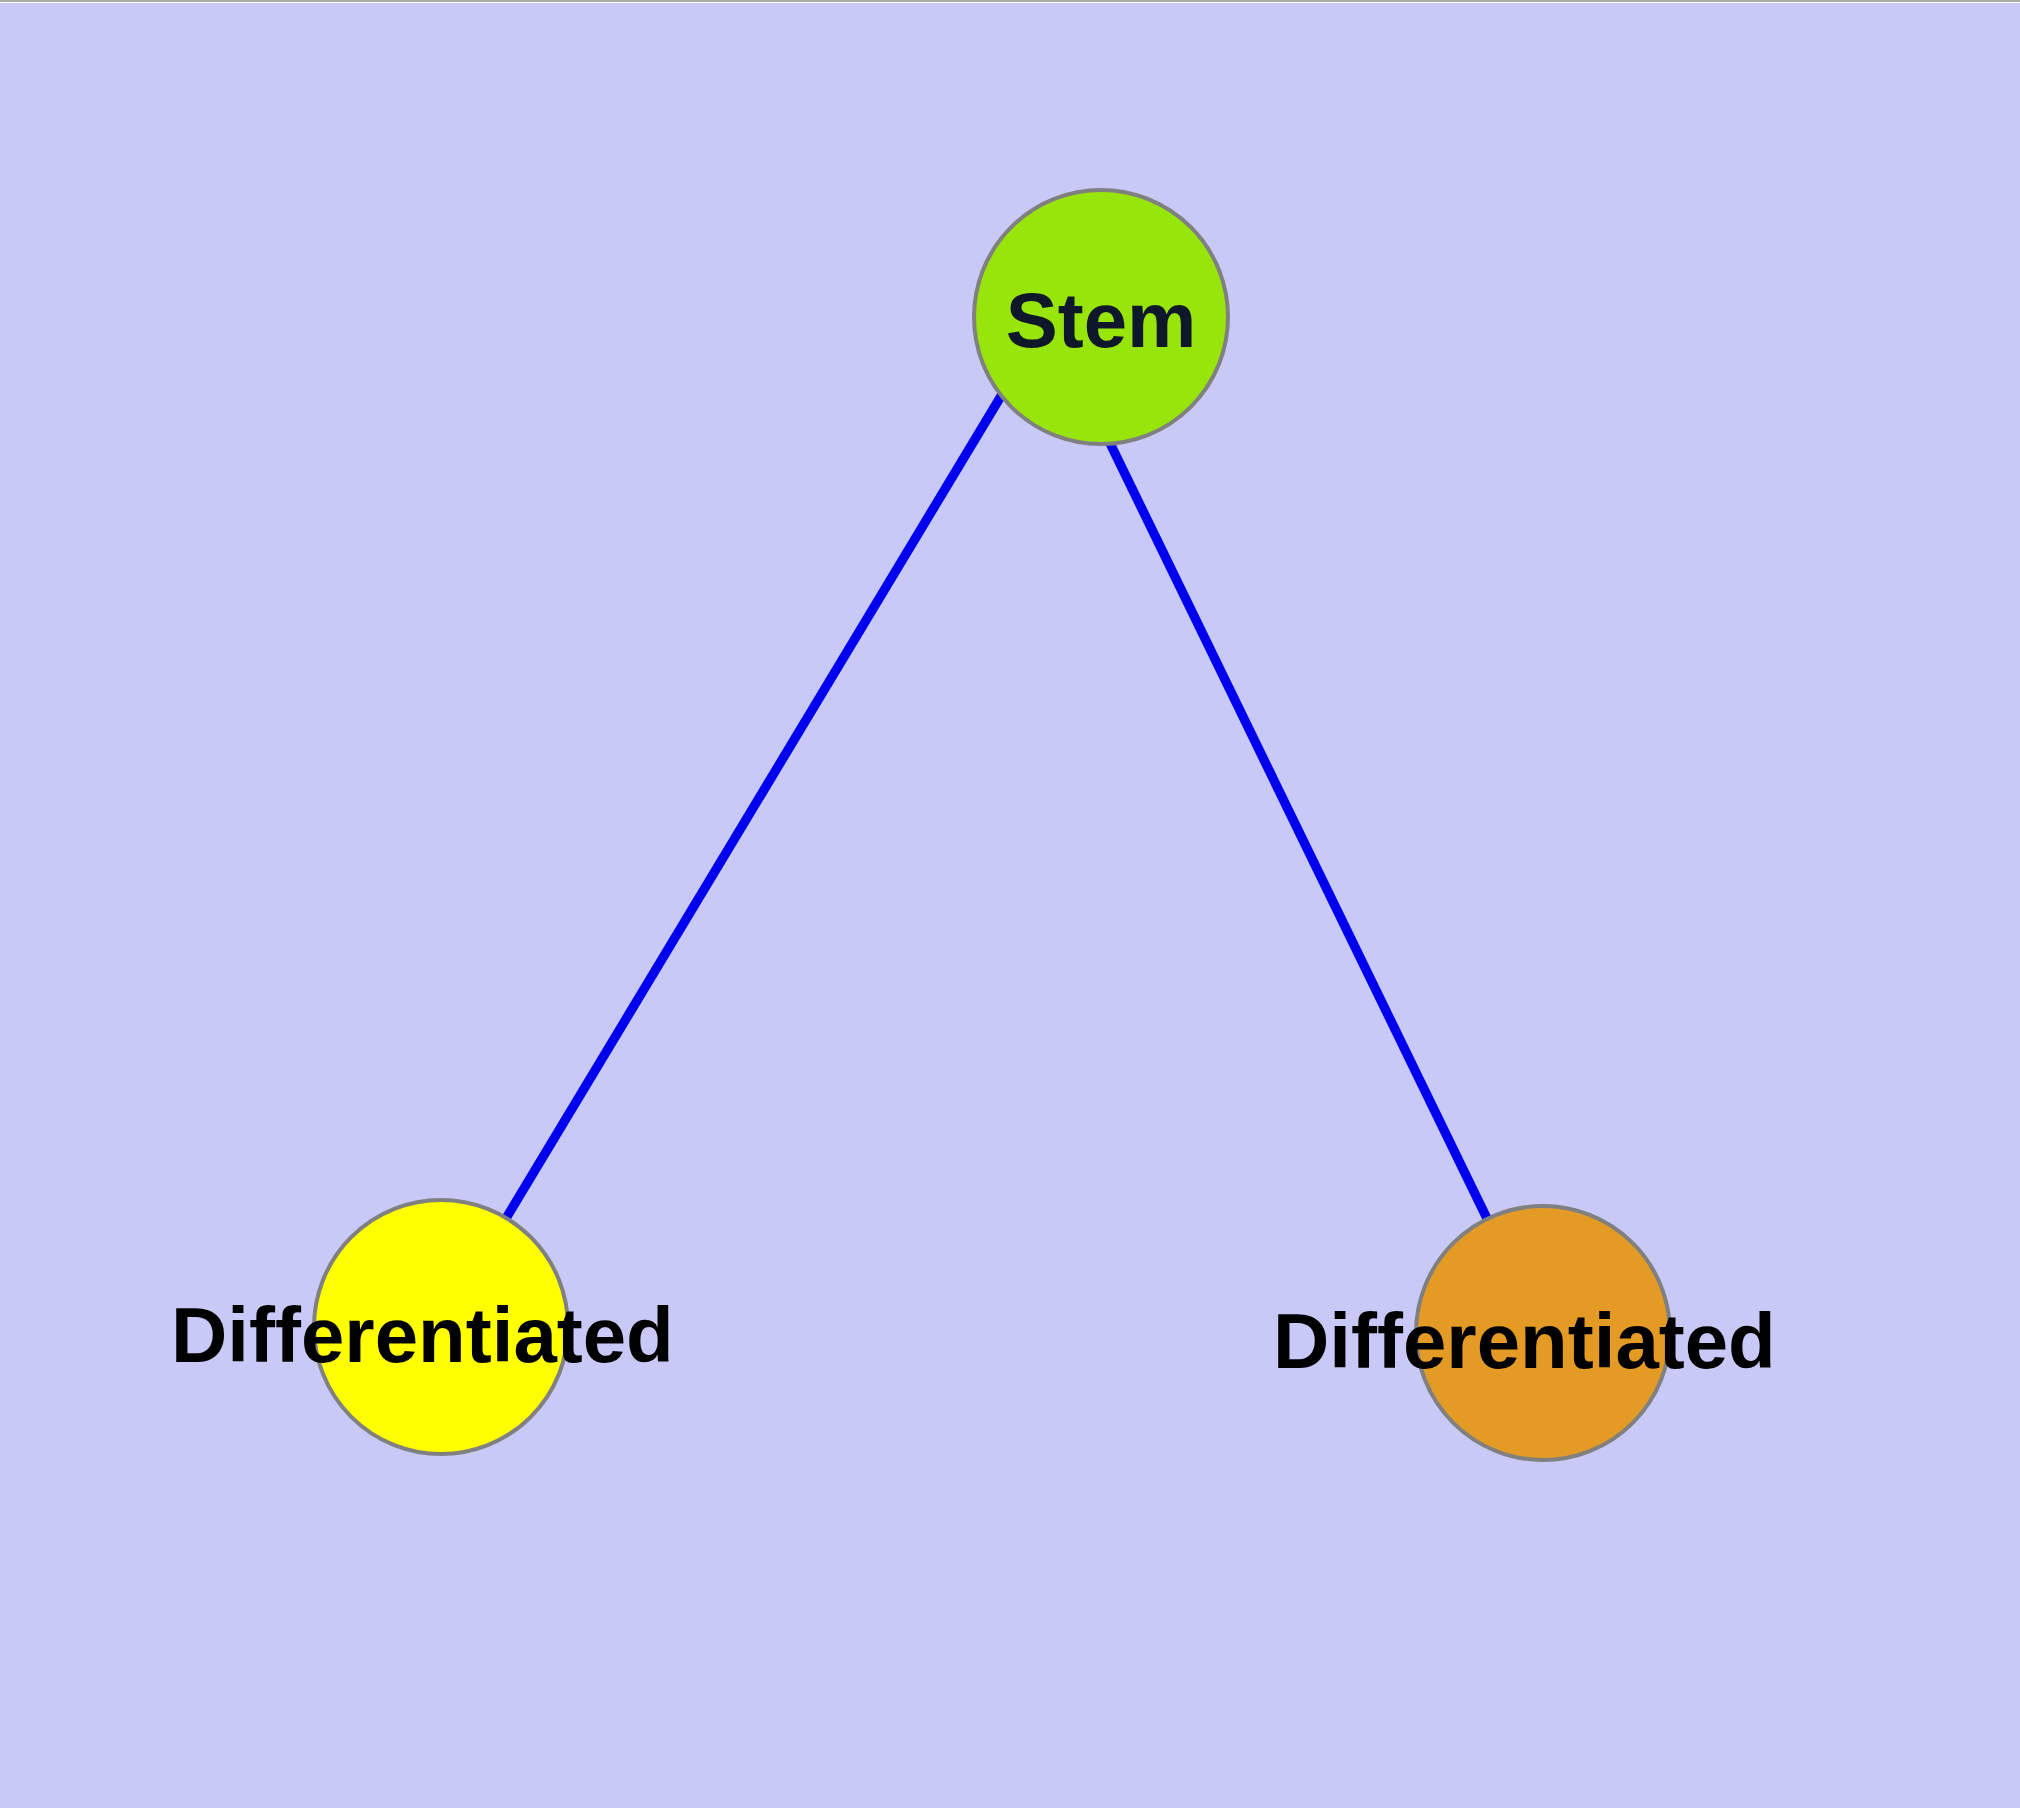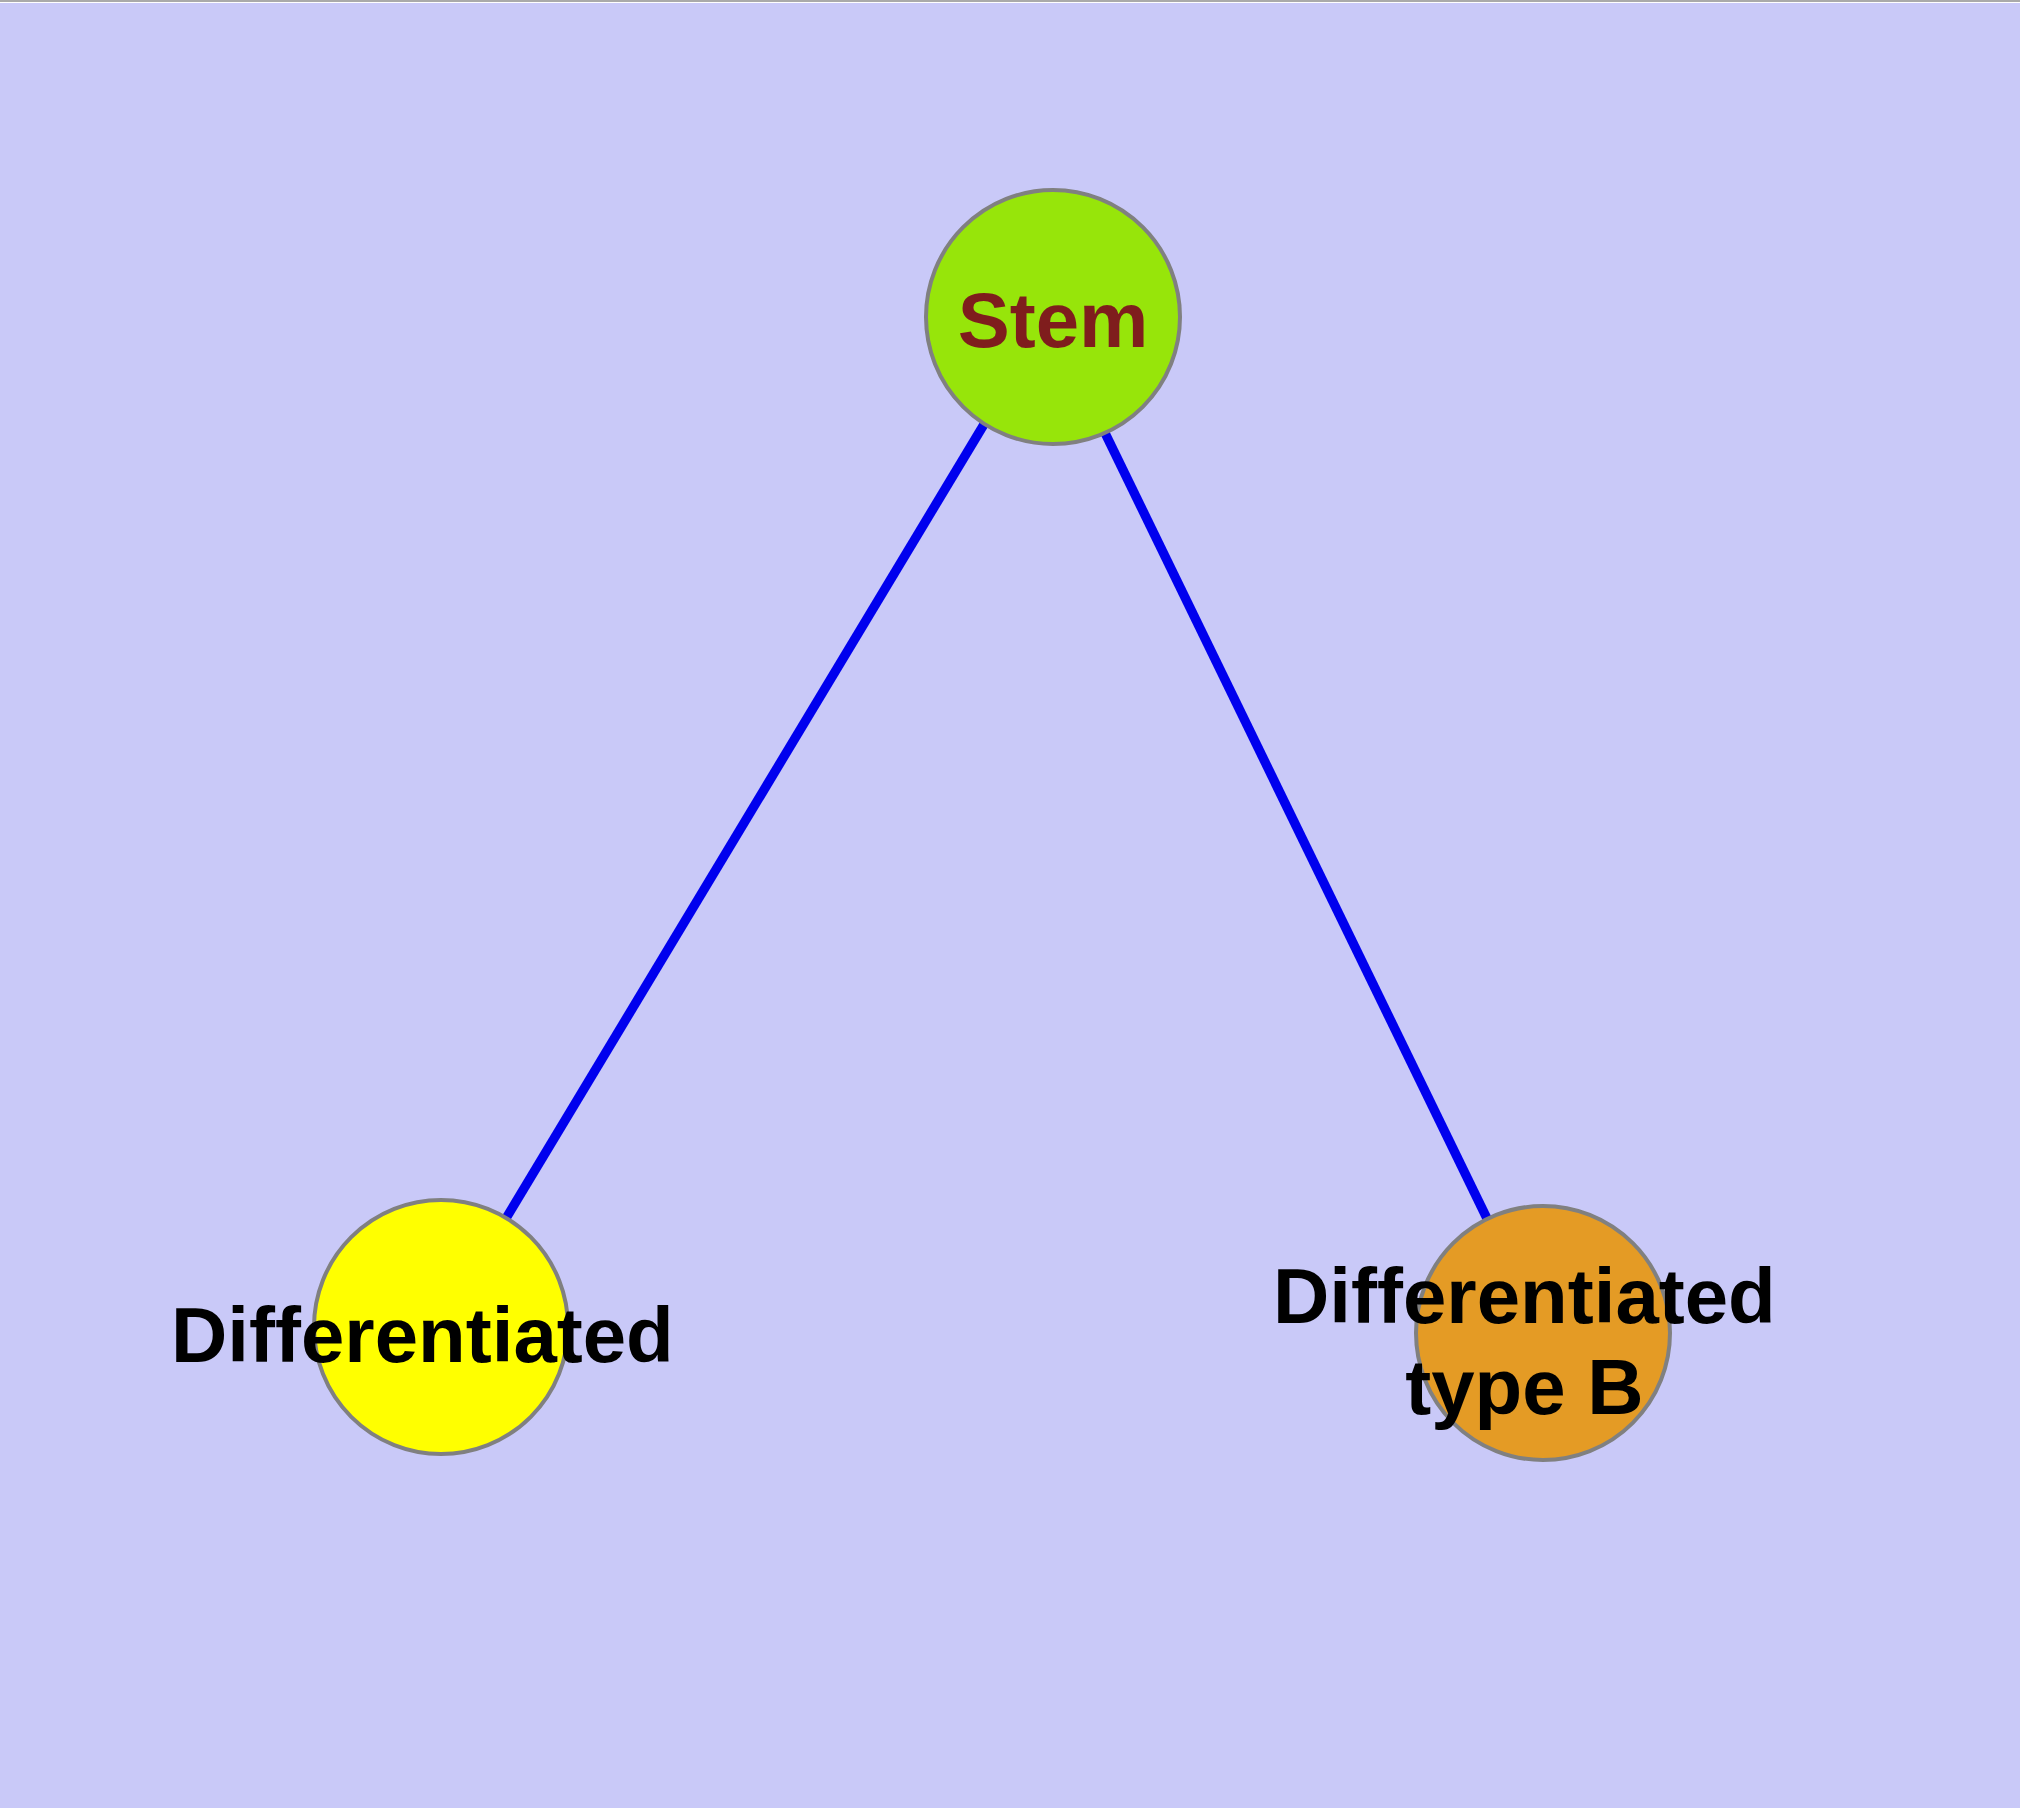--- a/index.html
+++ b/index.html
@@ -53,32 +53,31 @@
 
 <div class="canvas" style="background: rgb(255, 255, 255); width: 2021px; height: 1812px;">
   <div class="top-hairline" style="background: rgb(170, 170, 170);"></div>
   <div class="plot-area" style="background: rgb(201, 201, 248);"></div>
 
   <svg class="edges" width="2021" height="1812" viewBox="0 0 2384 2138">
     <line x1="1237" y1="374" x2="520" y2="1565" stroke="#0000ee" stroke-width="11"></line>
     <line x1="1237" y1="374" x2="1820" y2="1573" stroke="#0000ee" stroke-width="11"></line>
   </svg>
 
-  <div class="node" style="left: 924px; top: 188px; width: 258px; height: 258px; background: rgb(151, 229, 10); border-color: rgb(128, 128, 128); color: #7f1d1d;">
+  <div class="node" style="left: 972px; top: 188px; width: 258px; height: 258px; background: rgb(151, 229, 10); border-color: rgb(128, 128, 128); color: #0f172a;">
     <div class="label" style="transform: translate(calc(-50% + 0px), calc(-50% + 3.4px));">
       <div>Stem</div>
     </div>
   </div>
 
   <div class="node" style="left: 312px; top: 1198px; width: 258px; height: 258px; background: rgb(255, 255, 0); border-color: rgb(128, 128, 128); color: rgb(0, 0, 0);">
     <div class="label" style="transform: translate(calc(-50% - 18.6px), calc(-50% + 8.5px));">
       <div>Differentiated</div>
     </div>
   </div>
 
   <div class="node" style="left: 1414px; top: 1204px; width: 258px; height: 258px; background: rgb(228, 155, 37); border-color: rgb(128, 128, 128); color: rgb(0, 0, 0);">
     <div class="label" style="transform: translate(calc(-50% - 18.6px), calc(-50% + 8.5px));">
       <div>Differentiated</div>
-      <div>type B</div>
     </div>
   </div>
 </div>
 
 
 </body></html>

